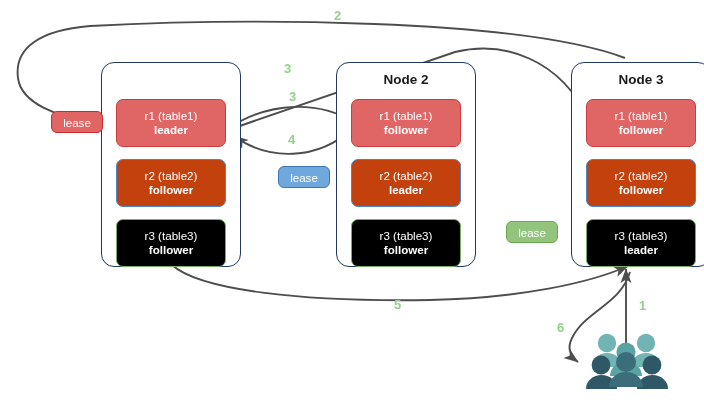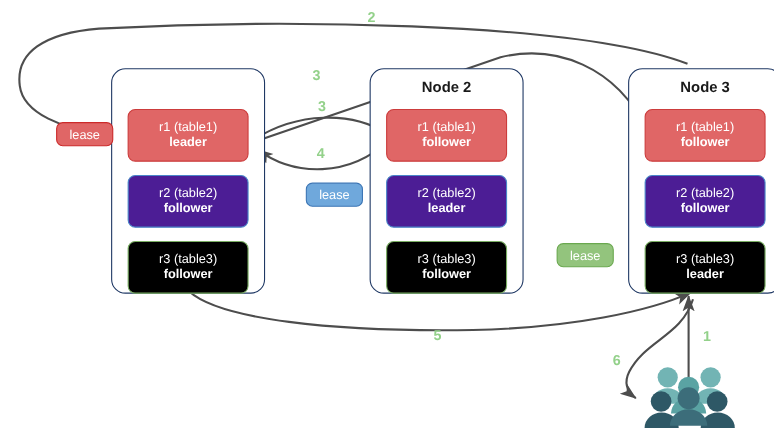--- a/index.html
+++ b/index.html
@@ -8,21 +8,21 @@
   svg.layer{position:absolute;left:0;top:0;width:704px;height:405px;overflow:visible;}
   #arrows{z-index:1;}
   #people{z-index:3;}
   .node{position:absolute;box-sizing:border-box;border:1.6px solid #1f3864;border-radius:13px;background:#fff;z-index:2;}
   .node-title{position:absolute;left:0;right:0;top:9px;text-align:center;font-size:13.5px;font-weight:bold;color:#1a1a1a;}
   .rep{position:absolute;left:14px;right:14px;box-sizing:border-box;border-radius:7px;height:48px;
        display:flex;flex-direction:column;align-items:center;justify-content:center;
        color:#ffffff;font-size:11.6px;line-height:14.5px;text-align:center;}
   .rep .l2{display:block;font-weight:bold;}
   .rep-r1{background:#e06666;border:1.5px solid #cc3c3c;top:36px;justify-content:center;}
-  .rep-r2{background:#4c1d95;border:1.5px solid #4a86c8;top:96px;}
+  .rep-r2{background:#c2410c;border:1.5px solid #4a86c8;top:96px;}
   .rep-r3{background:#000000;border:1.5px solid #7aae63;top:156px;}
   .lease{position:absolute;box-sizing:border-box;border-radius:6px;height:22px;width:52px;
          display:flex;align-items:center;justify-content:center;color:#fff;font-size:11.6px;z-index:4;}
   .lease-red{background:#e06666;border:1.5px solid #cc2a2a;}
   .lease-blue{background:#6fa8dc;border:1.5px solid #3d76b5;}
   .lease-green{background:#93c47d;border:1.5px solid #6aa84f;}
   .num{position:absolute;color:#93d18a;font-size:13px;font-weight:bold;z-index:4;}
 </style>
 </head>
 <body>

